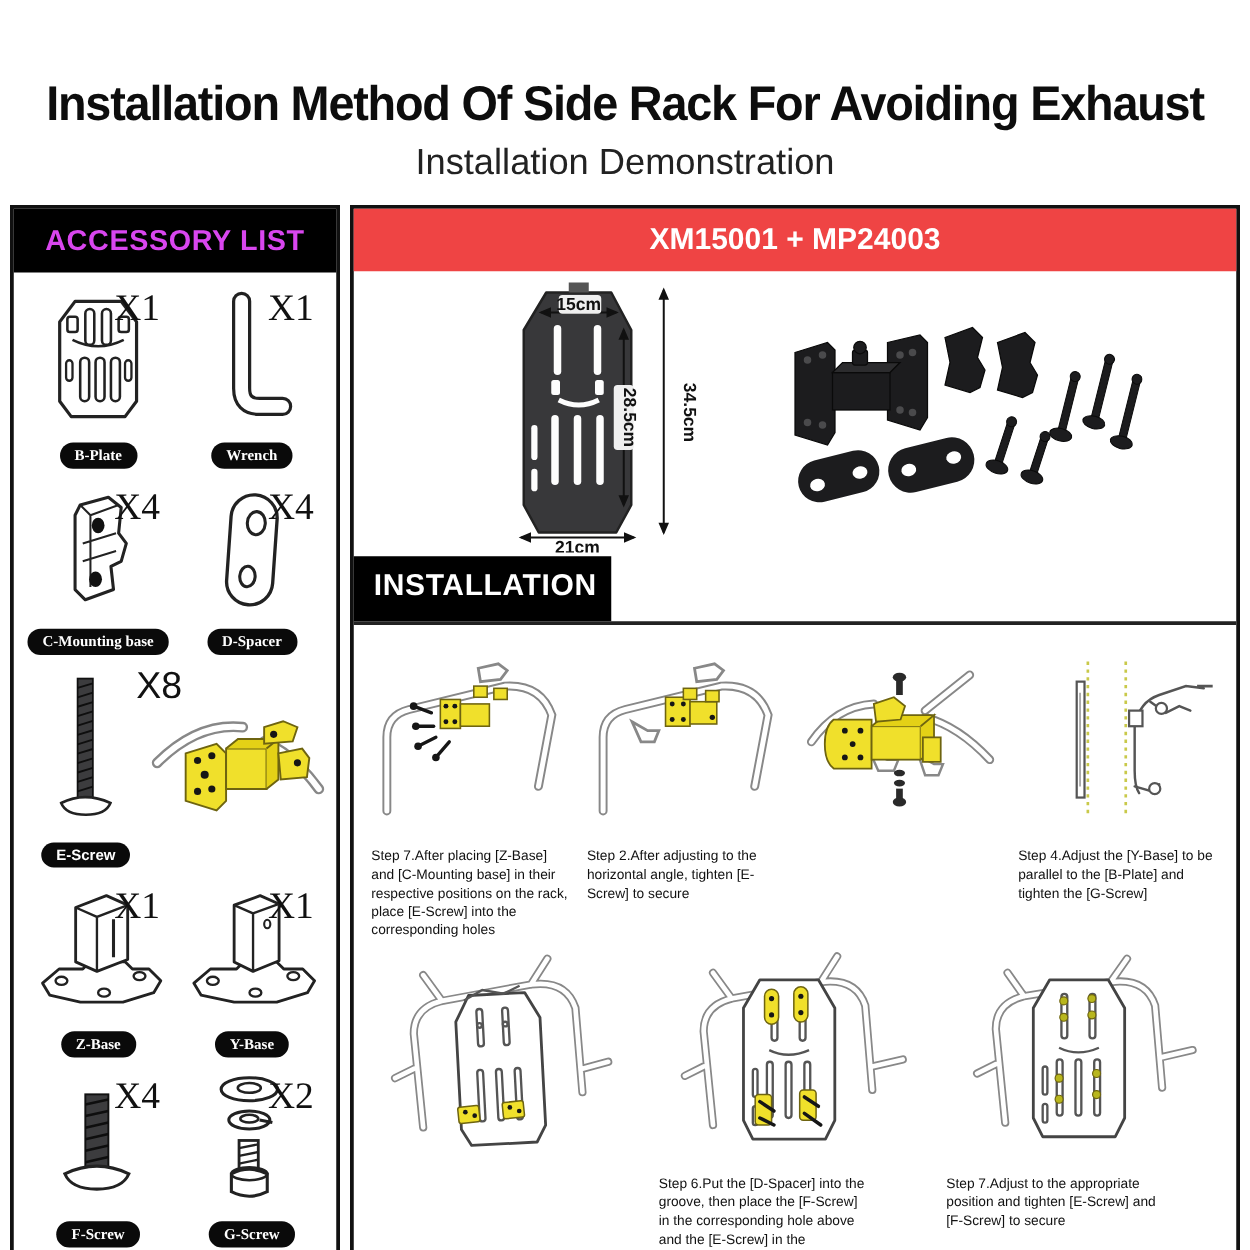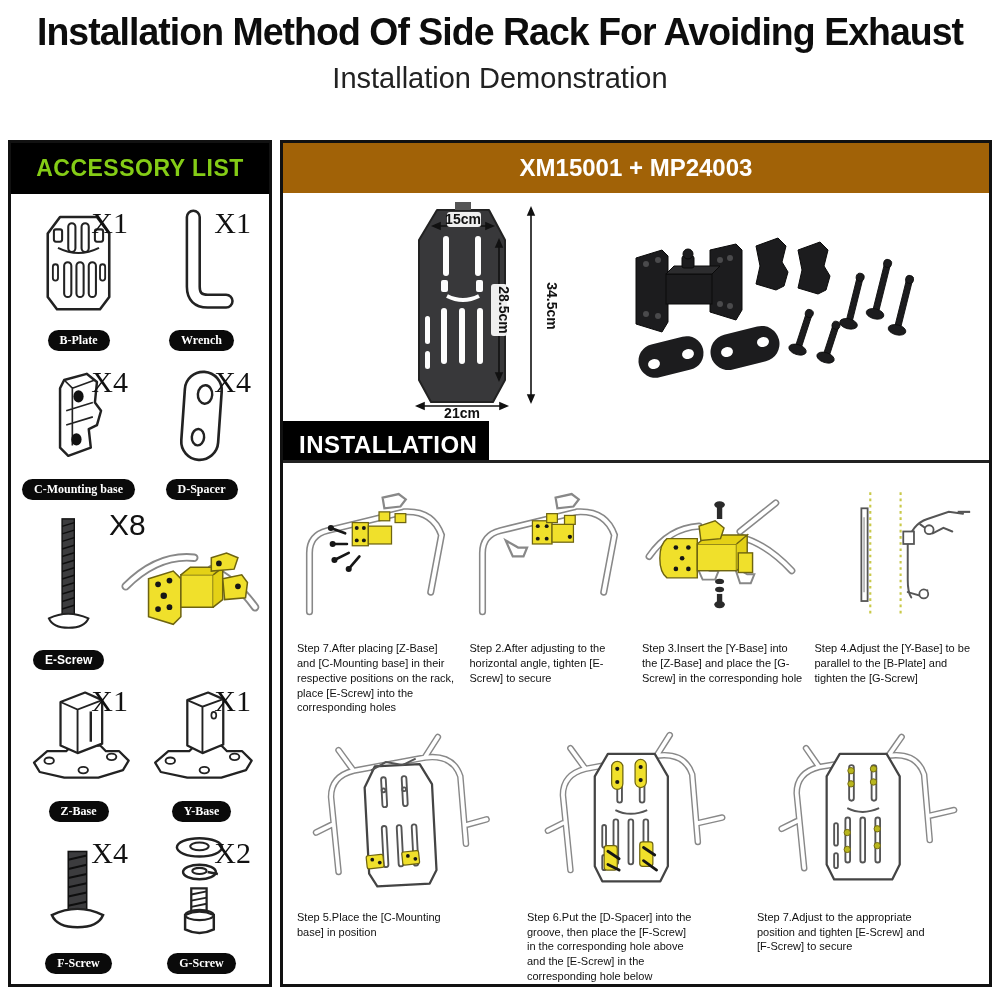--- a/index.html
+++ b/index.html
@@ -7,42 +7,42 @@
     --ink:#0d0d0d;
     --plate-dark:#38383a;
     --hardware-black:#1c1c1e;
     --sketch:#777;
     --olive:#c9c94a;
   }
   *{margin:0;padding:0;box-sizing:border-box;}
   body{width:1000px;height:1000px;background:#fff;font-family:"Liberation Sans",sans-serif;color:var(--ink);overflow:hidden;}
   .page{position:relative;width:1000px;height:1000px;}
   
-  .hdr{text-align:center;padding-top:10px;}
+  .hdr{text-align:center;padding-top:38px;margin-top:24px;}
   .hdr h1{font-size:39px;font-weight:800;letter-spacing:-1px;transform:scaleX(.96);}
   .hdr h2{font-size:29px;font-weight:300;color:#222;margin-top:8px;letter-spacing:0;}
   
   .cols{position:absolute;left:8px;right:8px;top:140px;bottom:13px;display:flex;gap:8px;}
   .acc-panel{width:264px;border:3px solid #111;background:#fff;display:flex;flex-direction:column;}
-  .panel-bar{background:#000;color:#84cc16;text-align:center;font-weight:800;font-size:23px;letter-spacing:.5px;padding:12px 0;}
+  .panel-bar{background:#000;color:#d946ef;text-align:center;font-weight:800;font-size:23px;letter-spacing:.5px;padding:12px 0;}
   .acc-grid{flex:1;display:flex;flex-direction:column;padding:4px 6px;}
   .acc-row{display:flex;flex:1;}
   .acc-cell{position:relative;flex:1;display:flex;flex-direction:column;align-items:center;justify-content:flex-end;padding-bottom:6px;font-family:Liberation Serif, serif;}
   .qty{position:absolute;top:8px;right:12px;font-size:30px;font-weight:500;color:#111;}
   .qty.mid{right:auto;left:92px;top:2px;}
   .pill{background:#0a0a0a;color:#fff;font-size:12px;font-weight:700;border-radius:12px;padding:3px 12px;white-space:nowrap;}
   .art{flex:1;width:100%;}
   .row-wide{display:flex;flex:1.12;position:relative;justify-content:flex-end;}
   .row-wide .sub{position:relative;width:42%;display:flex;flex-direction:column;align-items:center;justify-content:flex-end;padding-bottom:6px;}
   .row-wide .illus{width:58%;}
   
   .right{flex:1;border:3px solid #111;display:flex;flex-direction:column;background:#fff;}
-  .prod-bar{background:#a16207;color:#fff;text-align:center;font-weight:800;font-size:24px;padding:11px 0;}
+  .prod-bar{background:#ef4444;color:#fff;text-align:center;font-weight:800;font-size:24px;padding:11px 0;}
   .showcase{height:228px;display:flex;align-items:center;justify-content:center;gap:30px;padding:4px 10px;}
-  .install-bar{background:#000;color:#fff;font-weight:800;font-size:24px;letter-spacing:.5px;width:206px;padding:10px 0 1px 16px;}
+  .install-bar{background:#000;color:#fff;font-weight:800;font-size:24px;letter-spacing:.5px;width:206px;padding:10px 0 14px 16px;}
   .steps-area{flex:1;border-top:3px solid #222;padding:10px 8px 0 8px;display:flex;flex-direction:column;}
   .steps-row{display:flex;}
   .steps-row.r1{flex:1.02;}
   .steps-row.r2{flex:1;}
   .step{flex:1;display:flex;flex-direction:column;padding:0 6px;}
   .step .fig{width:100%;}
   .r1 .fig{height:158px;}
   .r2 .fig{height:178px;}
   .step p{font-size:11px;line-height:1.35;color:#111;margin-top:10px;max-width:170px;}
   .r2 .step{max-width:236px;}
@@ -423,21 +423,20 @@
               </g>
               <g fill="#2a2a2a">
                 <rect x="84" y="24" width="6" height="14"></rect>
                   <ellipse cx="87" cy="22" rx="6" ry="4"></ellipse>
                 <ellipse cx="87" cy="108" rx="5" ry="3"></ellipse>
                   <ellipse cx="87" cy="117" rx="5" ry="3"></ellipse>
                 <rect x="84" y="122" width="6" height="10"></rect>
                   <ellipse cx="87" cy="134" rx="6" ry="4"></ellipse>
               </g>
             </svg>
-            <p>Step 3.Insert the [Y-Base] into the [Z-Base] and place the [G-Screw] in the corresponding hole</p>
           </div>
           <div class="step">
             <svg class="fig" viewBox="0 0 180 150">
               <line x1="62" y1="8" x2="62" y2="145" stroke="#c9c94a" stroke-width="2.4" stroke-dasharray="3 4"></line>
               <line x1="96" y1="8" x2="96" y2="145" stroke="#c9c94a" stroke-width="2.4" stroke-dasharray="3 4"></line>
               <rect x="52" y="26" width="7" height="104" fill="#fff" stroke="#555" stroke-width="2"></rect>
               <line x1="55" y1="36" x2="55" y2="120" stroke="#999" stroke-width="1.4"></line>
               <g fill="none" stroke="#555" stroke-width="2.2" stroke-linecap="round">
                 <path d="M104,66 q4,-22 22,-28 l24,-8 16,2"></path>
                 <path d="M104,66 v40 q0,14 4,20"></path>
@@ -473,21 +472,20 @@
                 <rect x="58" y="142" width="18" height="14" rx="2" fill="#f0e02b" transform="rotate(-6 67 149)"></rect>
                 <rect x="96" y="138" width="18" height="14" rx="2" fill="#f0e02b" transform="rotate(-6 105 145)"></rect>
               </g>
               <g fill="#161616">
                 <circle cx="64" cy="147" r="2"></circle>
                   <circle cx="72" cy="150" r="2"></circle>
                 <circle cx="102" cy="143" r="2"></circle>
                   <circle cx="110" cy="146" r="2"></circle>
               </g>
             </svg>
-            <p>Step 5.Place the [C-Mounting base] in position</p>
           </div>
           <div class="step">
             <svg class="fig" viewBox="0 0 200 190">
               <path d="M30,158 L22,78 Q22,56 46,50 L122,36 Q152,32 160,56 L166,128 M46,50 L30,28 M122,36 L136,14 M22,108 L6,116 M166,108 L192,102" fill="none" stroke="#888" stroke-width="7" stroke-linecap="round"></path>
               <path d="M30,158 L22,78 Q22,56 46,50 L122,36 Q152,32 160,56 L166,128 M46,50 L30,28 M122,36 L136,14 M22,108 L6,116 M166,108 L192,102" fill="none" stroke="#fff" stroke-width="4" stroke-linecap="round"></path>
               <path d="M70,34 h50 l14,24 v96 l-8,16 H64 l-8,-16 V58 z" fill="#fff" stroke="#444" stroke-width="2.4" stroke-linejoin="round"></path>
               <g fill="none" stroke="#555" stroke-width="2">
                 <rect x="80" y="48" width="5" height="38" rx="2.5"></rect>
                   <rect x="104" y="48" width="5" height="38" rx="2.5"></rect>
                 <rect x="76" y="104" width="5" height="48" rx="2.5"></rect>

